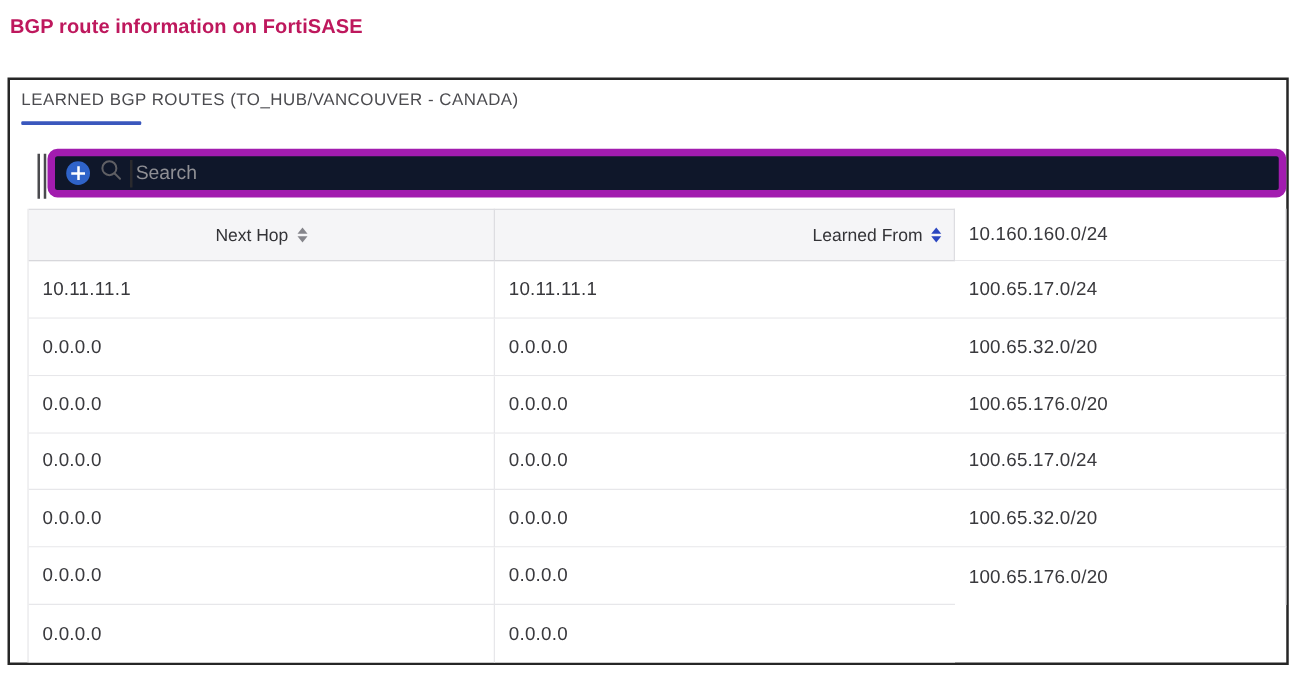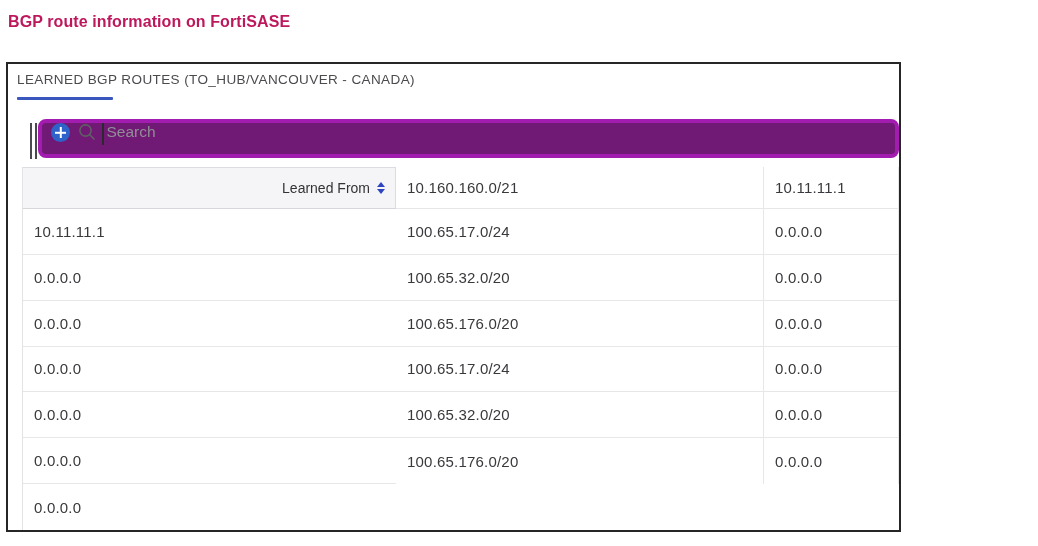--- a/index.html
+++ b/index.html
@@ -2,34 +2,34 @@
 <html><head>
 <meta charset="utf-8">
 <style>
   * { margin:0; padding:0; box-sizing:border-box; }
   html,body { width:1038px; height:546px; background:#ffffff; overflow:hidden;
     font-family:"Liberation Sans","DejaVu Sans",sans-serif; }
 
   .page-title { position:absolute; left:8px; top:13px; font-size:16px; font-weight:700;
     color:#be185d; letter-spacing:0.1px; }
 
-  .panel { position:absolute; left:6px; top:62px; width:895px; height:470px;
+  .panel { position:absolute; left:6px; top:62px; width:1025px; height:470px;
     border:2px solid #262626; background:#ffffff; }
 
   .panel-header { position:absolute; left:9px; top:8px; font-size:13.5px; color:#4b4b4f;
     letter-spacing:0.4px; white-space:nowrap; }
   .tab-underline { position:absolute; left:9px; top:33px; width:96px; height:3px;
     background:#3a57bd; border-radius:1px; }
 
   .drag-handle { position:absolute; left:22px; top:59px; height:36px; display:flex; gap:3px; }
   .drag-handle i { display:block; width:2px; height:100%; background:#4a4a4e; }
 
   .search-box { position:absolute; left:30px; right:0; top:55px; height:39px;
-    border:4px solid #a21caf; border-radius:8px; background:#701a75;
-    display:flex; align-items:flex-start; }
+    border:6px solid #a21caf; border-radius:8px; background:#0f172a;
+    display:flex; align-items:center; }
   .plus-btn { width:19px; height:19px; border-radius:50%; background:#2f63c9;
     margin-left:9px; position:relative; flex:0 0 auto; cursor:pointer; }
   .plus-btn::before, .plus-btn::after { content:""; position:absolute; background:#fff; }
   .plus-btn::before { left:50%; top:4px; bottom:4px; width:2.4px; transform:translateX(-50%); }
   .plus-btn::after  { top:50%; left:4px; right:4px; height:2.4px; transform:translateY(-50%); }
   .mag { margin-left:8px; flex:0 0 auto; }
   .caret { width:1.5px; height:22px; background:#2a2a2e; margin-left:6px; flex:0 0 auto; }
   .search-ph { margin-left:3px; font-size:15.5px; color:#8f8f94; }
 
   .tbl { position:absolute; left:14px; right:0; top:103px; bottom:0;
@@ -81,30 +81,37 @@
         <line x1="11.8" y1="11.8" x2="16" y2="16" stroke="#5f5f64" stroke-width="1.6" stroke-linecap="round"></line>
       </svg>
     </span>
     <span class="caret"></span>
     <span class="search-ph">Search</span>
   </div>
 
   <div class="tbl">
 
 
+    <div class="th center">
+      <span>Next Hop</span>
+      <span class="sort">
+          <i class="up"></i>
+          <i class="dn"></i>
+        </span>
+    </div>
 
     <div class="th right">
       <span>Learned From</span>
       <span class="sort active">
           <i class="up"></i>
           <i class="dn"></i>
         </span>
     </div>
 
-    <div class="td">10.160.160.0/21</div>
+    <div class="td">10.160.160.0/24</div>
     <div class="td">10.11.11.1</div>
     <div class="td c3">10.11.11.1</div>
 
     <div class="td">100.65.17.0/24</div>
     <div class="td">0.0.0.0</div>
     <div class="td c3">0.0.0.0</div>
 
     <div class="td">100.65.32.0/20</div>
     <div class="td">0.0.0.0</div>
     <div class="td c3">0.0.0.0</div>

